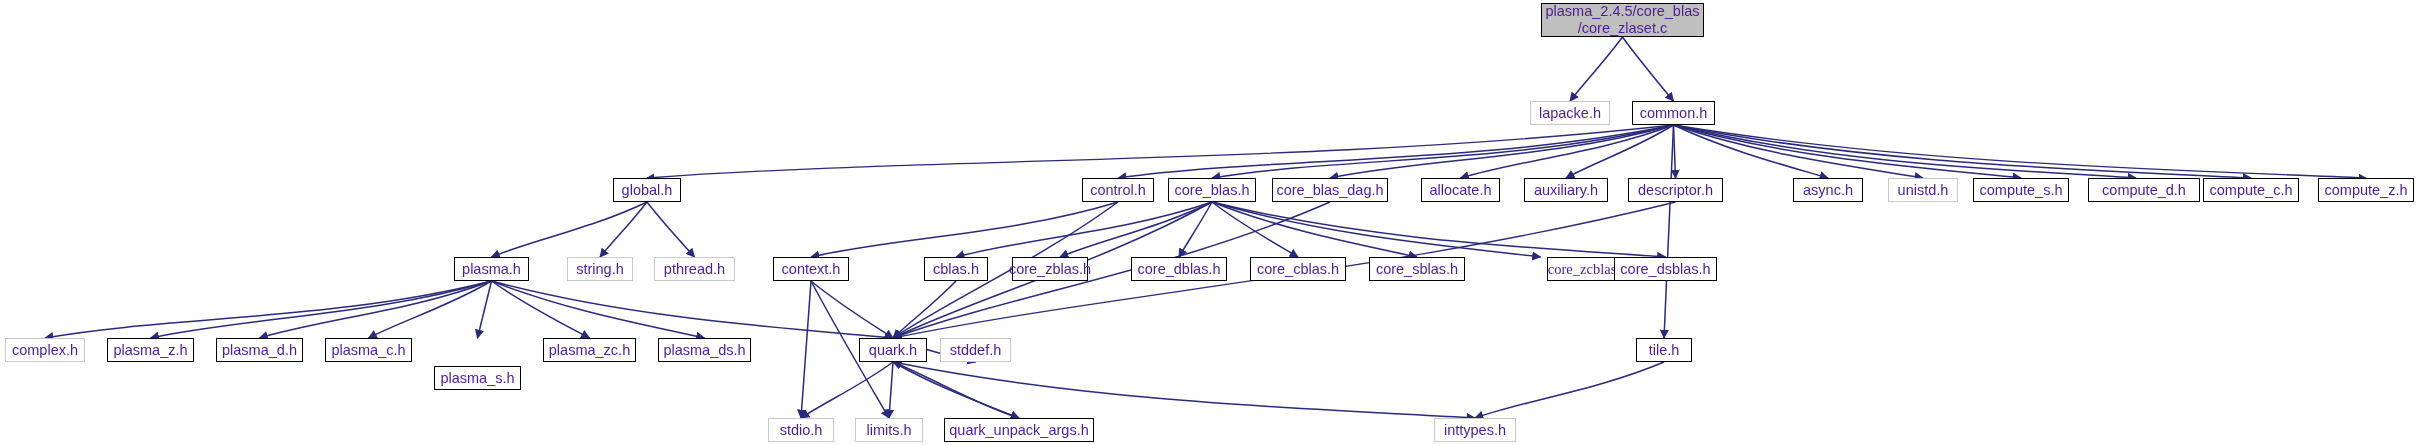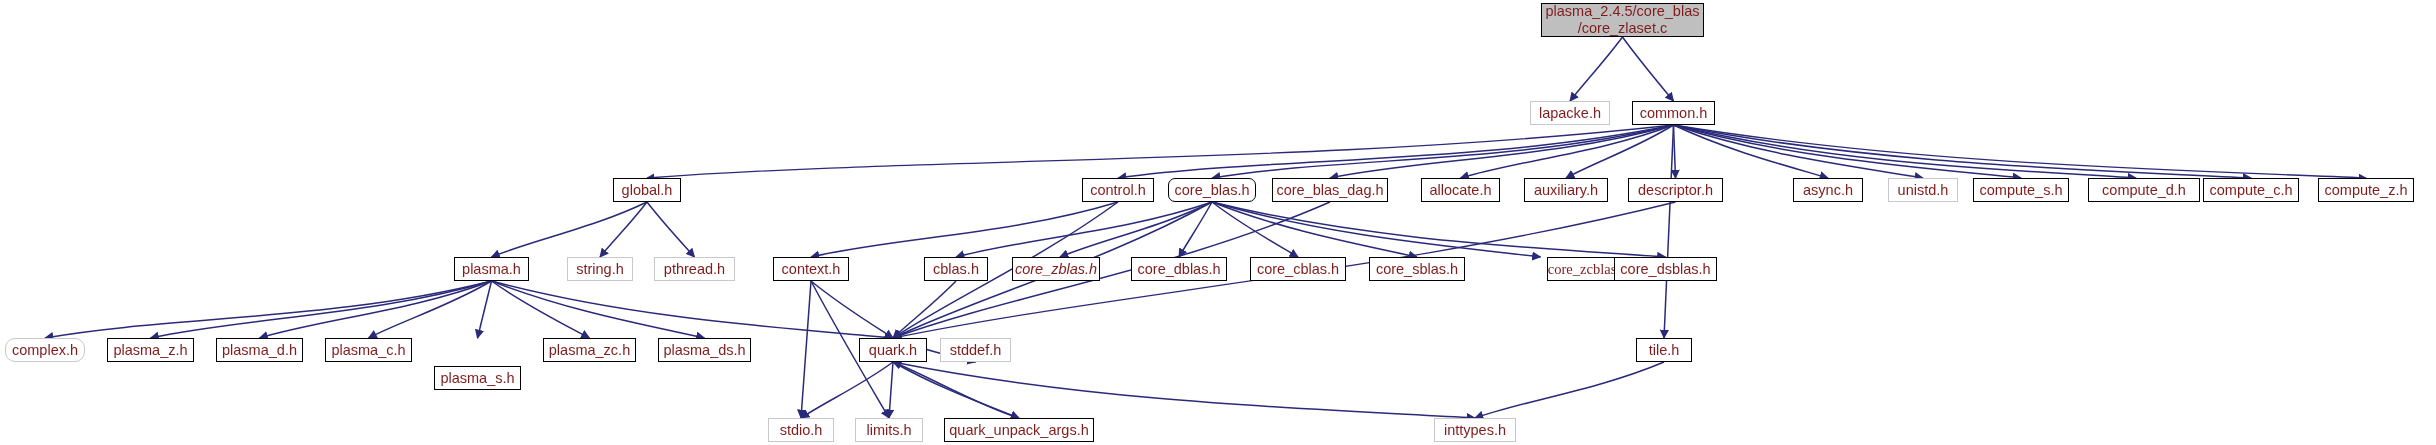--- a/index.html
+++ b/index.html
@@ -6,21 +6,21 @@
   body{font-family:"Liberation Sans","DejaVu Sans",sans-serif;}
   #graph{position:relative;width:2436px;height:445px;overflow:hidden;background:#ffffff;}
   #edges{position:absolute;left:0;top:0;width:2436px;height:445px;}
   .node{
     position:absolute;
     box-sizing:border-box;
     display:flex;align-items:center;justify-content:center;
     text-align:center;
     font-size:14.5px;
     line-height:15px;
-    color:#7f1d1d;
+    color:#4c1d95;
     background:#ffffff;
     white-space:pre-line;
     letter-spacing:0px;
   }
   .node.solid{border:1.4px solid #000000;}
   .node.faint{border:1.2px solid #c8c8c8;}
   .node.root{border:1.4px solid #000000;background:#bfbfbf;font-size:14.5px;line-height:17px;}
 </style>
 </head>
 <body>
@@ -85,43 +85,43 @@
         <path d="M 1664 362 C 1597.85 389.916, 1527.92 399.72125, 1475 418" marker-end="url(#arrow)" stroke="#2a2a7a" stroke-width="1.5"></path>
       </g>
   </svg>
   <div id="node-layer">
       <div class="node root" style="left: 1541px; top: 3px; width: 163px; height: 34px;">plasma_2.4.5/core_blas
 /core_zlaset.c</div>
       <div class="node faint" style="left: 1530px; top: 101px; width: 80px; height: 24px;">lapacke.h</div>
       <div class="node solid" style="left: 1632px; top: 101px; width: 83px; height: 24px;">common.h</div>
       <div class="node solid" style="left: 613px; top: 178px; width: 68px; height: 24px;">global.h</div>
       <div class="node solid" style="left: 1082px; top: 178px; width: 72px; height: 24px;">control.h</div>
-      <div class="node solid" style="left: 1168px; top: 178px; width: 88px; height: 24px; border-radius: 7px;">core_blas.h</div>
+      <div class="node solid" style="left: 1168px; top: 178px; width: 88px; height: 24px;">core_blas.h</div>
       <div class="node solid" style="left: 1272px; top: 178px; width: 116px; height: 24px;">core_blas_dag.h</div>
       <div class="node solid" style="left: 1421px; top: 178px; width: 79px; height: 24px;">allocate.h</div>
       <div class="node solid" style="left: 1524px; top: 178px; width: 84px; height: 24px;">auxiliary.h</div>
       <div class="node solid" style="left: 1628px; top: 178px; width: 95px; height: 24px;">descriptor.h</div>
       <div class="node solid" style="left: 1793px; top: 178px; width: 70px; height: 24px;">async.h</div>
       <div class="node faint" style="left: 1888px; top: 178px; width: 70px; height: 24px;">unistd.h</div>
       <div class="node solid" style="left: 1973px; top: 178px; width: 96px; height: 24px;">compute_s.h</div>
       <div class="node solid" style="left: 2088px; top: 178px; width: 112px; height: 24px;">compute_d.h</div>
       <div class="node solid" style="left: 2203px; top: 178px; width: 96px; height: 24px;">compute_c.h</div>
       <div class="node solid" style="left: 2318px; top: 178px; width: 96px; height: 24px;">compute_z.h</div>
       <div class="node solid" style="left: 454px; top: 257px; width: 75px; height: 24px;">plasma.h</div>
       <div class="node faint" style="left: 567px; top: 257px; width: 66px; height: 24px;">string.h</div>
       <div class="node faint" style="left: 654px; top: 257px; width: 81px; height: 24px;">pthread.h</div>
       <div class="node solid" style="left: 773px; top: 257px; width: 76px; height: 24px;">context.h</div>
       <div class="node solid" style="left: 924px; top: 257px; width: 64px; height: 24px;">cblas.h</div>
-      <div class="node solid" style="left: 1012px; top: 257px; width: 88px; height: 24px; font-style: italic;">core_zblas.h</div>
+      <div class="node solid" style="left: 1012px; top: 257px; width: 76px; height: 24px;">core_zblas.h</div>
       <div class="node solid" style="left: 1131px; top: 257px; width: 96px; height: 24px;">core_dblas.h</div>
       <div class="node solid" style="left: 1250px; top: 257px; width: 96px; height: 24px;">core_cblas.h</div>
       <div class="node solid" style="left: 1369px; top: 257px; width: 96px; height: 24px;">core_sblas.h</div>
       <div class="node solid" style="left: 1547px; top: 257px; width: 81px; height: 24px; font-family: Liberation Serif, serif;">core_zcblas.h</div>
       <div class="node solid" style="left: 1614px; top: 257px; width: 103px; height: 24px;">core_dsblas.h</div>
-      <div class="node faint" style="left: 5px; top: 338px; width: 80px; height: 24px; border-radius: 10px;">complex.h</div>
+      <div class="node faint" style="left: 5px; top: 338px; width: 80px; height: 24px;">complex.h</div>
       <div class="node solid" style="left: 107px; top: 338px; width: 87px; height: 24px;">plasma_z.h</div>
       <div class="node solid" style="left: 216px; top: 338px; width: 87px; height: 24px;">plasma_d.h</div>
       <div class="node solid" style="left: 325px; top: 338px; width: 87px; height: 24px;">plasma_c.h</div>
       <div class="node solid" style="left: 434px; top: 338px; width: 87px; height: 24px; margin-top: 28px;">plasma_s.h</div>
       <div class="node solid" style="left: 543px; top: 338px; width: 93px; height: 24px;">plasma_zc.h</div>
       <div class="node solid" style="left: 658px; top: 338px; width: 93px; height: 24px;">plasma_ds.h</div>
       <div class="node solid" style="left: 859px; top: 338px; width: 68px; height: 24px;">quark.h</div>
       <div class="node faint" style="left: 940px; top: 338px; width: 71px; height: 24px;">stddef.h</div>
       <div class="node solid" style="left: 1636px; top: 338px; width: 56px; height: 24px;">tile.h</div>
       <div class="node faint" style="left: 768px; top: 418px; width: 66px; height: 24px;">stdio.h</div>

